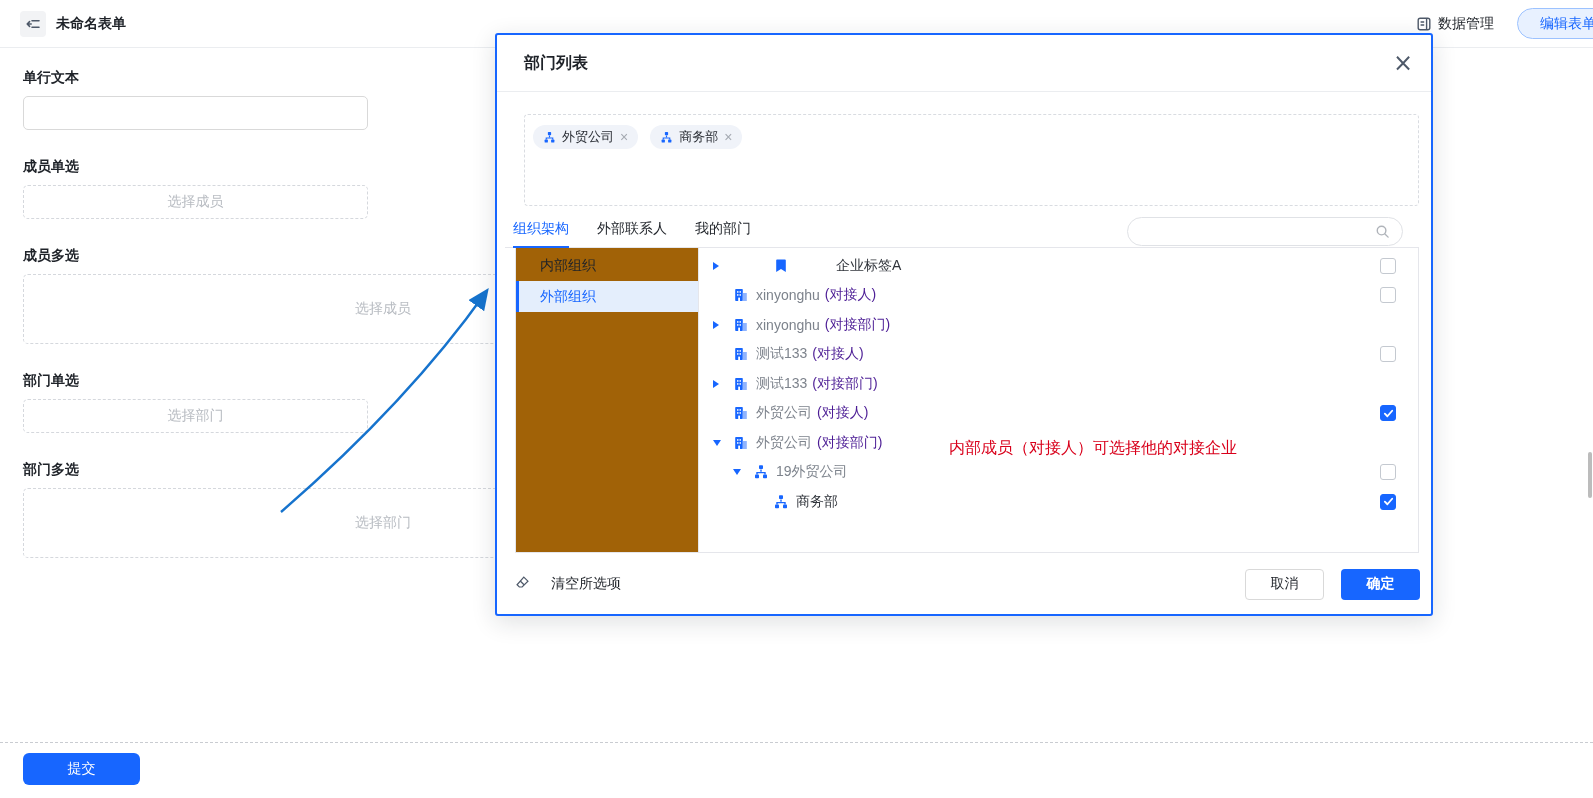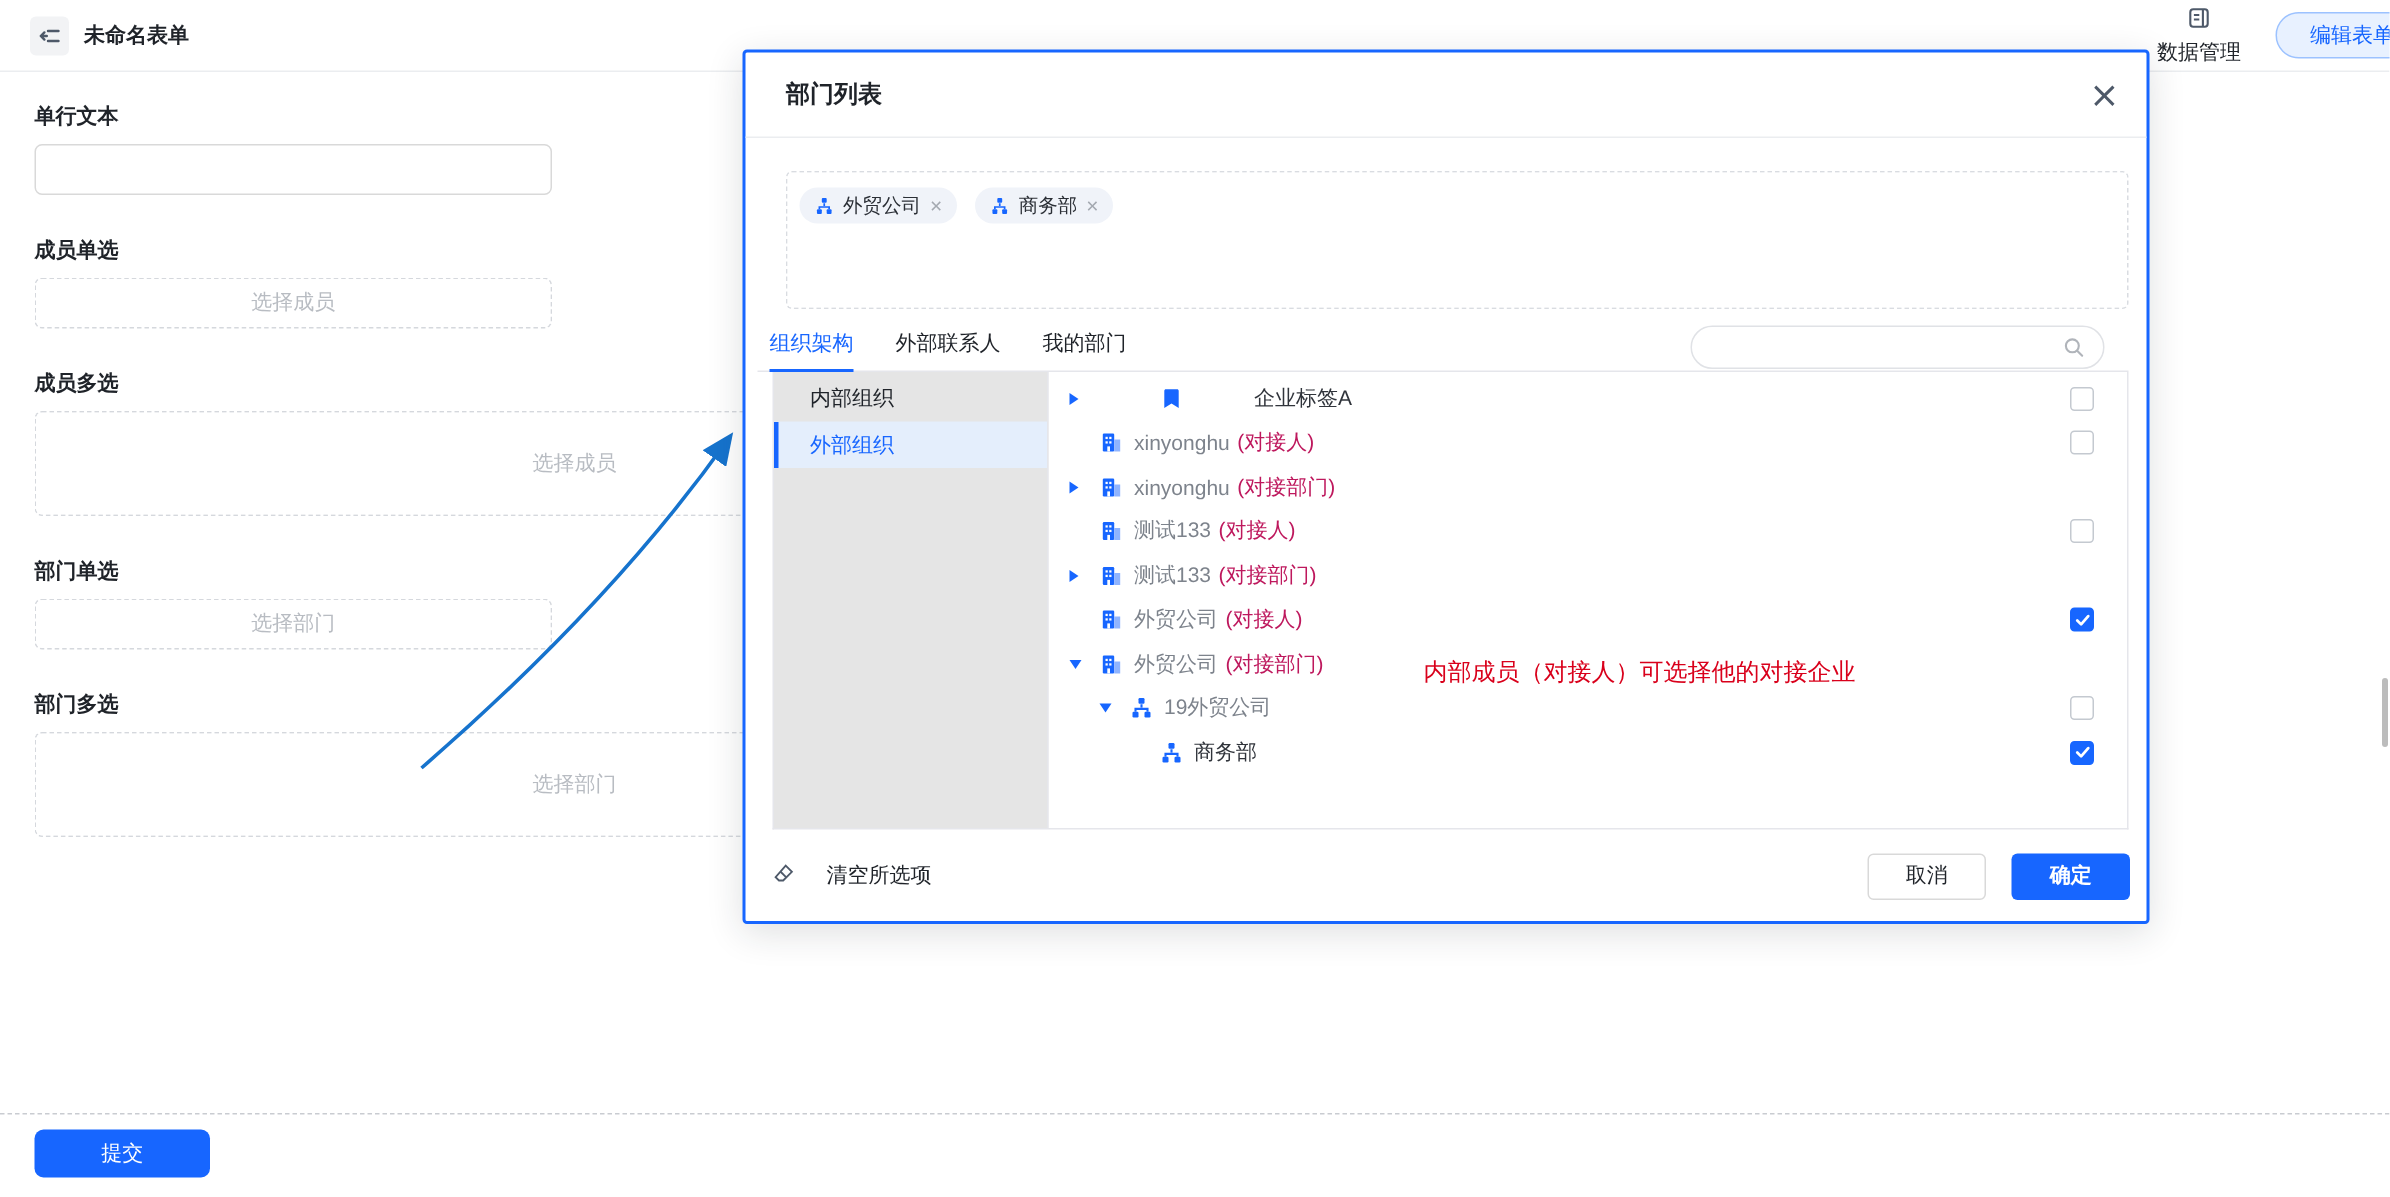--- a/index.html
+++ b/index.html
@@ -8,21 +8,21 @@
     font-family:"Liberation Sans","DejaVu Sans",sans-serif;color:#1f2329;
     position:relative;font-size:14px;
   }
   
   .topbar{height:48px;border-bottom:1px solid #ebedf0;display:flex;align-items:center;
     padding:0 0 0 20px;box-sizing:border-box;position:relative;z-index:5;background:#fff;}
   .back-btn{width:26px;height:26px;background:#f2f3f5;border-radius:4px;display:flex;
     align-items:center;justify-content:center;cursor:pointer;}
   .tb-title{margin-left:10px;font-weight:700;font-size:14px;}
   .topbar-right{margin-left:auto;display:flex;align-items:center;}
-  .data-manage{display:flex;align-items:center;gap:6px;cursor:pointer;font-size:14px;flex-direction:column;}
+  .data-manage{display:flex;align-items:center;gap:6px;cursor:pointer;font-size:14px;}
   .edit-form-btn{margin-left:23px;margin-right:-26px;height:31px;border-radius:16px;
     background:#e8f1ff;border:1px solid #9cc2ff;color:#1766ff;font-size:14px;
     padding:0 22px;white-space:nowrap;cursor:pointer;
     font-family:"Liberation Sans","DejaVu Sans",sans-serif;}
   
   .form-area{position:absolute;left:23px;top:69px;z-index:1;}
   .field{margin-bottom:28px;}
   .flabel{font-size:14px;font-weight:700;margin-bottom:9px;color:#1f2329;}
   .text-input{width:345px;height:34px;border:1px solid #d9d9d9;border-radius:5px;
     box-sizing:border-box;padding:0 10px;font-size:14px;outline:none;
@@ -59,38 +59,38 @@
     display:flex;align-items:flex-end;padding-left:8px;height:33px;box-sizing:border-box;}
   .tab{font-size:14px;color:#1f2329;margin-right:28px;padding-bottom:9px;cursor:pointer;}
   .tab.active{color:#1766ff;border-bottom:2px solid #1766ff;margin-bottom:-1px;padding-bottom:8px;}
   .search-pill{position:absolute;right:16px;top:2px;width:276px;height:29px;
     border:1px solid #e0e2e6;border-radius:15px;display:flex;align-items:center;
     box-sizing:border-box;padding:0 12px;background:#fff;}
   .search-input{flex:1;border:none;outline:none;font-size:13px;background:transparent;
     font-family:"Liberation Sans","DejaVu Sans",sans-serif;}
   .org-body{margin:0 12px 0 18px;border:1px solid #e5e6eb;border-top:none;height:305px;
     display:flex;box-sizing:border-box;}
-  .side{width:183px;background:#e5e5e5;border-right:1px solid #e5e6eb;padding-top:2px;
+  .side{width:183px;background:#a16207;border-right:1px solid #e5e6eb;padding-top:2px;
     box-sizing:border-box;}
   .side-item{height:31px;display:flex;align-items:center;padding-left:24px;font-size:14px;
     color:#1f2329;cursor:pointer;}
   .side-item.active{background:#e4eefc;color:#1766ff;box-shadow:inset 3px 0 0 #1766ff;}
   .tree{flex:1;position:relative;padding-top:3px;}
   .trow{height:29.5px;display:flex;align-items:center;position:relative;font-size:14px;
     cursor:default;}
   .caret{width:20px;display:inline-flex;align-items:center;flex:none;}
   .caret.right::before{content:'';border-left:6px solid #1766ff;
     border-top:4.5px solid transparent;border-bottom:4.5px solid transparent;}
   .caret.down::before{content:'';border-top:6px solid #1766ff;
     border-left:4.5px solid transparent;border-right:4.5px solid transparent;}
   .nico{width:16px;height:16px;margin-right:7px;display:inline-flex;flex:none;}
   .nico svg{width:16px;height:16px;}
   .nname{color:#30343b;}
   .nname.dim{color:#7d838c;}
-  .nsuffix{color:#be185d;margin-left:5px;}
+  .nsuffix{color:#4c1d95;margin-left:5px;}
   .cb{position:absolute;right:22px;width:16px;height:16px;border:1px solid #c4c9d0;
     border-radius:3px;background:#fff;cursor:pointer;box-sizing:border-box;}
   .cb.checked{background:#1766ff;border-color:#1766ff;display:flex;align-items:center;
     justify-content:center;}
   .cb.checked svg{width:11px;height:11px;}
   .annotation{position:absolute;left:250px;top:190px;color:#d9001b;font-weight:400;
     font-size:16px;white-space:nowrap;}
   .m-footer{height:62px;display:flex;align-items:center;padding:0 11px 0 18px;}
   .clear-sel{display:flex;align-items:flex-start;gap:21px;font-size:14px;color:#1f2329;cursor:pointer;}
   .f-buttons{margin-left:auto;display:flex;gap:17px;}

